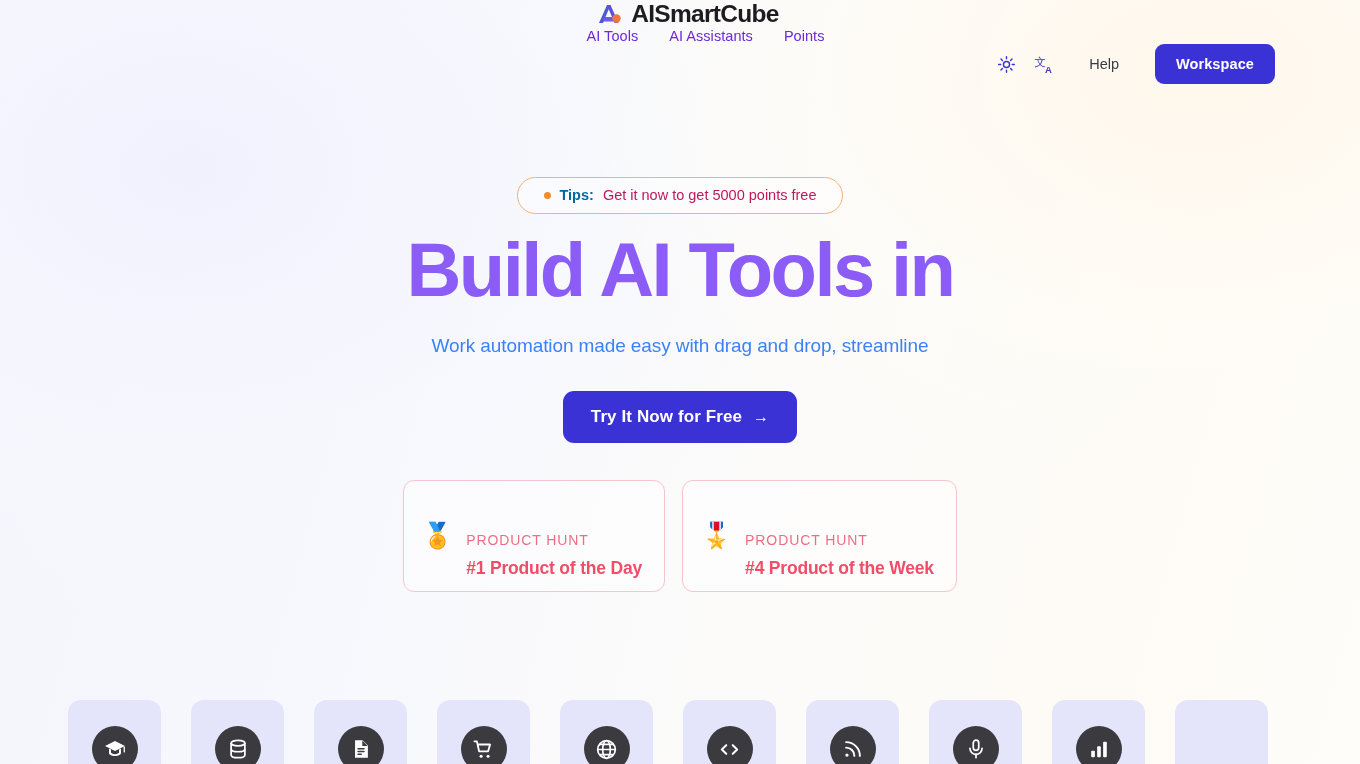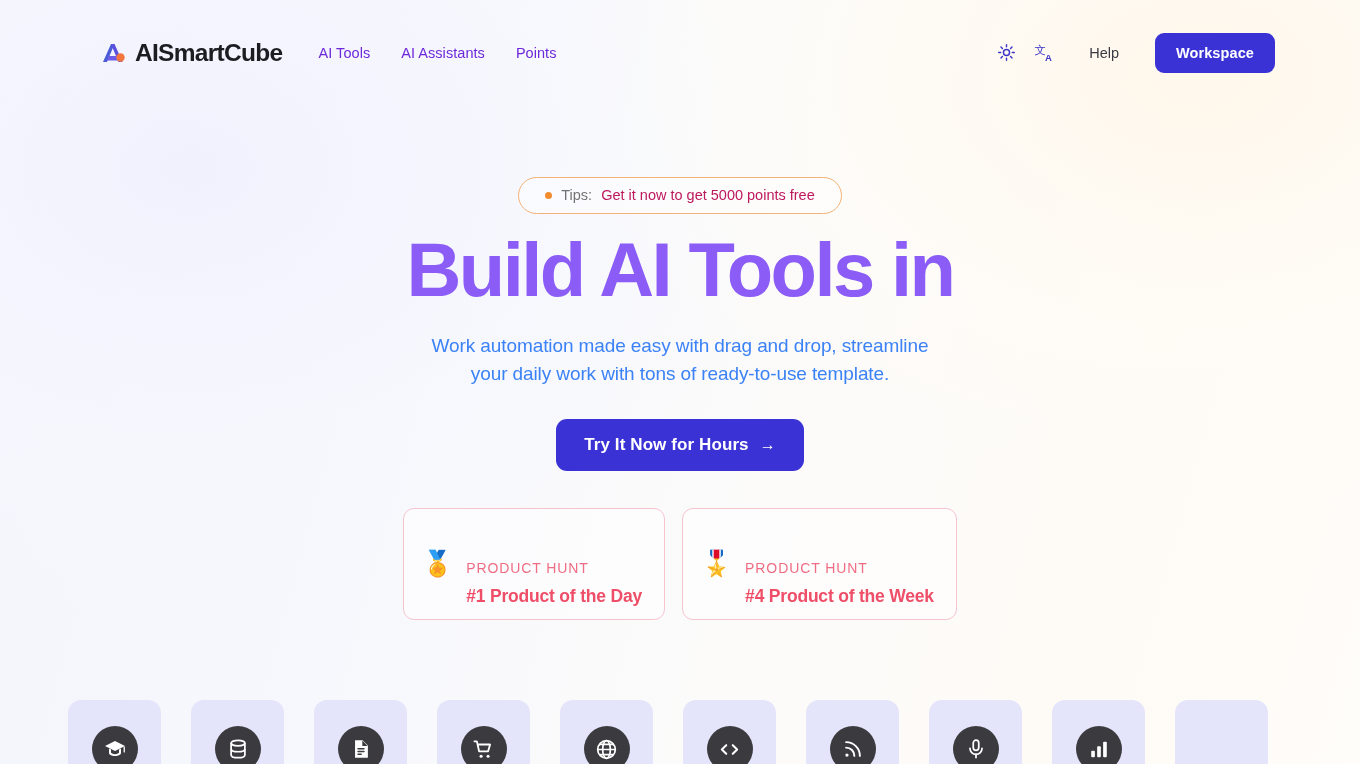--- a/index.html
+++ b/index.html
@@ -21,20 +21,21 @@
   }
 
   
   .header {
     height: 105px;
     display: flex;
     align-items: center;
     padding: 0 85px 0 100px;
     position: relative;
     z-index: 10;
+    flex-direction: column;
   }
 
   .brand {
     display: flex;
     align-items: center;
     gap: 9px;
     cursor: pointer;
   }
 
   .brand-mark {
@@ -128,22 +129,22 @@
 
   .tips-dot {
     width: 7px;
     height: 7px;
     border-radius: 50%;
     background: #f08c2e;
     flex: 0 0 7px;
   }
 
   .tips-label {
-    color: #737373;
-    font-weight: normal;
+    color: #0369a1;
+    font-weight: bold;
   }
 
   .tips-text {
     color: #be185d;
   }
 
   .headline {
     margin-top: 20px;
     font-size: 76px;
     line-height: 72px;
@@ -322,26 +323,25 @@
     <span class="tips-label">Tips:</span>
     <span class="tips-text">Get it now to get 5000 points free</span>
   </div>
 
   <h1 class="headline">
     <span class="l1">Build AI Tools in</span>
   </h1>
 
   <p class="subtitle">
     <span>Work automation made easy with drag and drop, streamline</span>
-    <span>your daily work with tons of ready-to-use template.</span>
   </p>
 
   <div class="cta-wrap">
     <button class="cta-btn">
-      <span>Try It Now for Hours</span>
+      <span>Try It Now for Free</span>
       <span class="cta-arrow">→</span>
     </button>
   </div>
 
   <div class="badges">
 
     <div class="badge">
       <span class="badge-emoji">🏅</span>
       <span>
         <span class="badge-kicker" style="display:block">PRODUCT HUNT</span>

